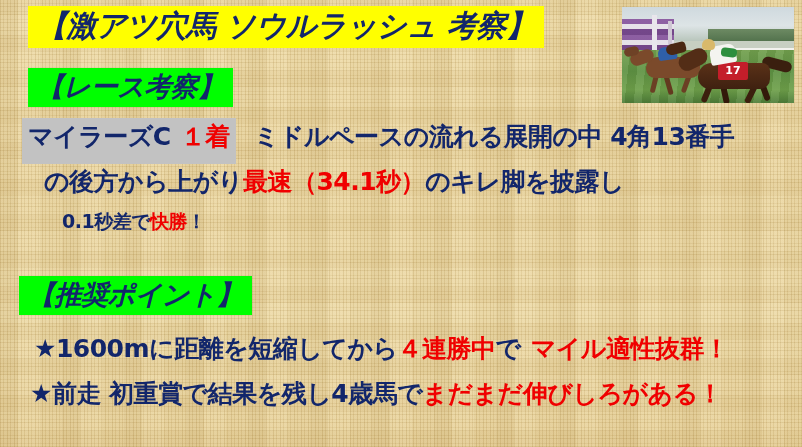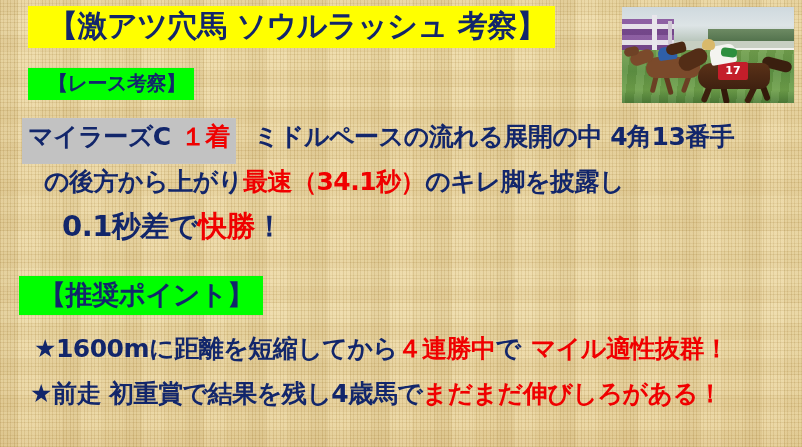--- a/index.html
+++ b/index.html
@@ -64,42 +64,43 @@
     line-height: 1;
     letter-spacing: -0.5px;
   }
 
   .navy { color: #12266b; }
   .red  { color: #f00000; }
 
   
   .hl {
     display: inline-block;
-    padding: 5px 9px 7px 20px;
+    padding: 5px 9px 7px 9px;
+    font-style: italic;
   }
   .hl-yellow { background: #ffff00; }
   .hl-green  { background: #00ff00; }
   .hl-grey   { background: #c2c2c2; padding: 4px 6px 13px 6px; }
 
   #title-line {
     left: 28px;
     top: 6px;
     font-size: 30px;
   }
 
   #race-heading {
     left: 28px;
     top: 68px;
-    font-size: 20px;
+    font-size: 27px;
     border-radius: 8px;
   }
 
   #body-line-1 { left: 22px; top: 124px; font-size: 25px; }
   #body-line-2 { left: 44px; top: 169px; font-size: 25px; }
-  #body-line-3 { left: 62px; top: 212px; font-size: 29px; text-align: right; }
+  #body-line-3 { left: 62px; top: 212px; font-size: 19px; text-align: right; }
 
   #point-heading {
     left: 19px;
     top: 276px;
     font-size: 27px;
   }
 
   #point-line-1 { left: 34px; top: 336px; font-size: 25px; }
   #point-line-2 { left: 30px; top: 381px; font-size: 25px; }
 

